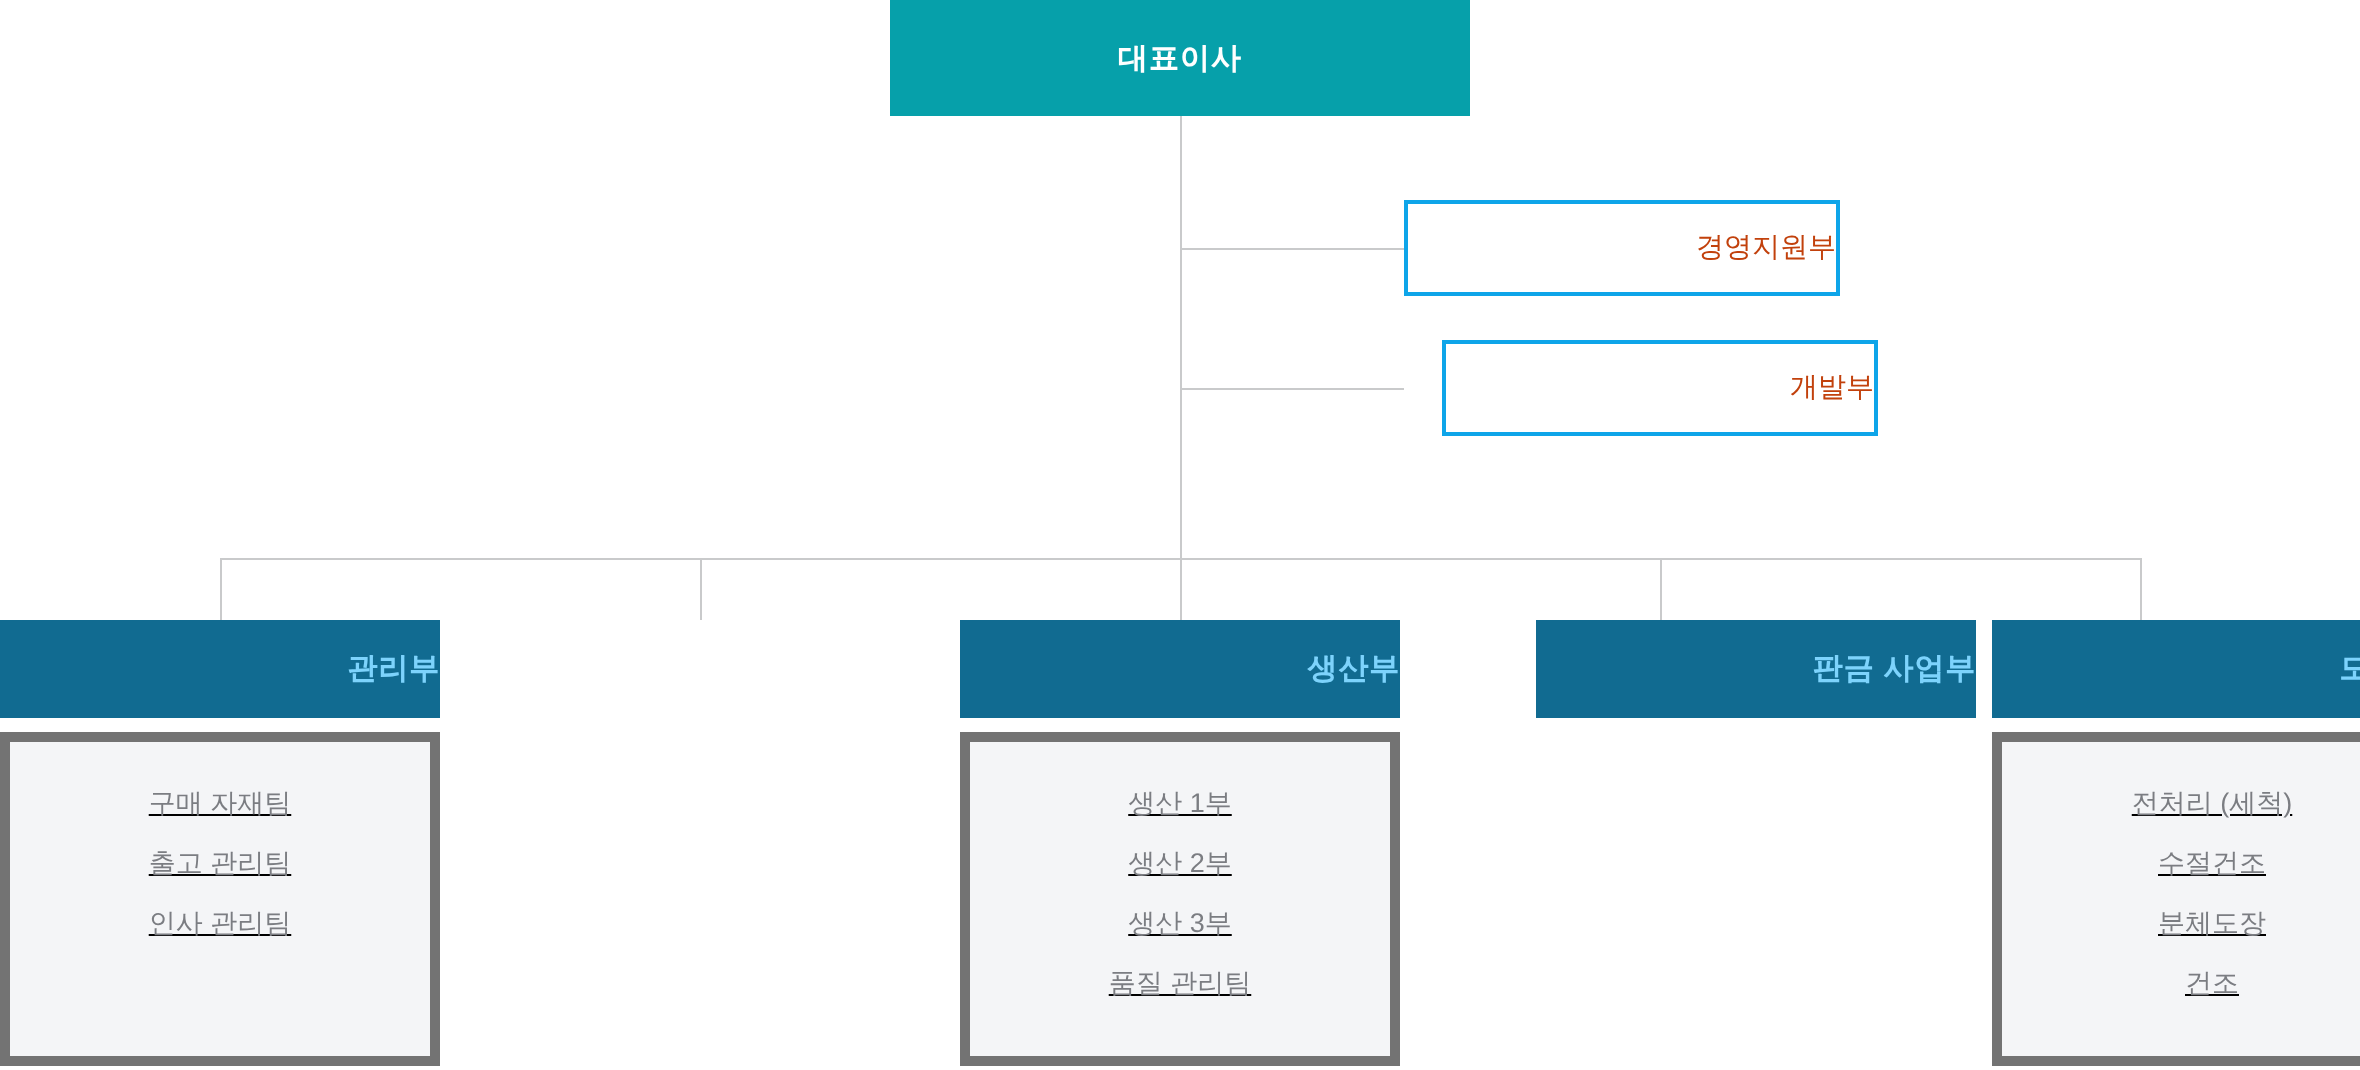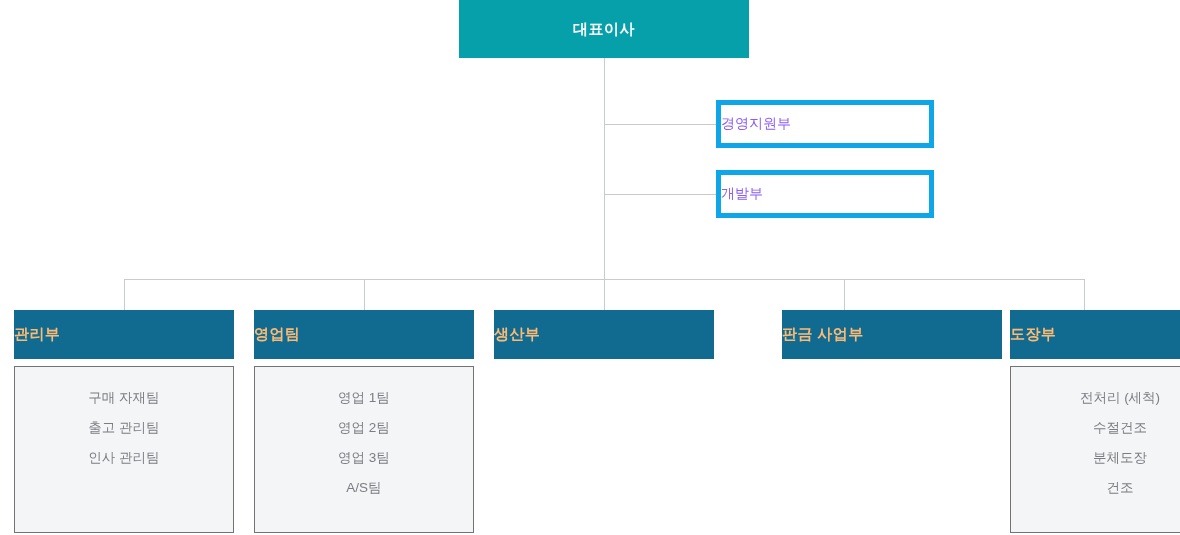--- a/index.html
+++ b/index.html
@@ -10,21 +10,21 @@
   body {
     width: 1180px;
     height: 535px;
     font-family: "Liberation Sans", "DejaVu Sans", sans-serif;
     position: relative;
     overflow: hidden;
   }
 
   #org-chart {
     position: absolute;
-    left: 14px;
+    left: 0;
     top: 0;
     width: 1124px;
     height: 535px;
   }
 
   
   .conn {
     position: absolute;
     background: #c9cacb;
   }
@@ -48,58 +48,59 @@
     letter-spacing: 0.5px;
   }
 
   
   .staff-box {
     position: absolute;
     left: 702px;
     width: 218px;
     height: 48px;
     background: #ffffff;
-    border: 5px solid #0ea5e9;
+    border: 2px solid #0ea5e9;
     box-sizing: border-box;
     display: flex;
     align-items: center;
-    justify-content: flex-start;
+    justify-content: flex-end;
     font-size: 14px;
-    color: #8b5cf6;
+    color: #c2410c;
   }
   .staff-box.s0 { top: 100px; }
-  .staff-box.s1 { top: 170px; }
+  .staff-box.s1 { top: 170px; margin-left: 19px; }
 
   
   .dept {
     position: absolute;
     top: 310px;
     width: 220px;
   }
   .dept-header {
     height: 49px;
     background: #116b91;
-    color: #fdba74;
+    color: #7dd3fc;
     display: flex;
     align-items: center;
-    justify-content: flex-start;
+    justify-content: flex-end;
     font-size: 15px;
     font-weight: bold;
     letter-spacing: 0.4px;
   }
   .dept-body {
     margin-top: 7px;
     height: 167px;
     background: #f4f5f7;
-    border: 1px solid #737373;
+    border: 5px solid #737373;
     box-sizing: border-box;
     padding-top: 16px;
     display: flex;
     flex-direction: column;
     align-items: center;
+    text-decoration: underline;
   }
   .dept-item {
     font-size: 13.5px;
     color: #7b7d82;
     line-height: 30px;
     height: 30px;
     white-space: nowrap;
   }
 
   .dept.c0 { left: 0px; }
@@ -141,35 +142,30 @@
     <div class="dept-header">
       <span>관리부</span>
     </div>
     <div class="dept-body">
       <div class="dept-item">구매 자재팀</div>
       <div class="dept-item">출고 관리팀</div>
       <div class="dept-item">인사 관리팀</div>
     </div>
   </div>
 
-  <div class="dept c1">
-    <div class="dept-header">
-      <span>영업팀</span>
-    </div>
-    <div class="dept-body">
-      <div class="dept-item">영업 1팀</div>
-      <div class="dept-item">영업 2팀</div>
-      <div class="dept-item">영업 3팀</div>
-      <div class="dept-item">A/S팀</div>
-    </div>
-  </div>
 
   <div class="dept c2">
     <div class="dept-header">
       <span>생산부</span>
+    </div>
+    <div class="dept-body">
+      <div class="dept-item">생산 1부</div>
+      <div class="dept-item">생산 2부</div>
+      <div class="dept-item">생산 3부</div>
+      <div class="dept-item">품질 관리팀</div>
     </div>
   </div>
 
   <div class="dept c3">
     <div class="dept-header">
       <span>판금 사업부</span>
     </div>
   </div>
 
   <div class="dept c4">

